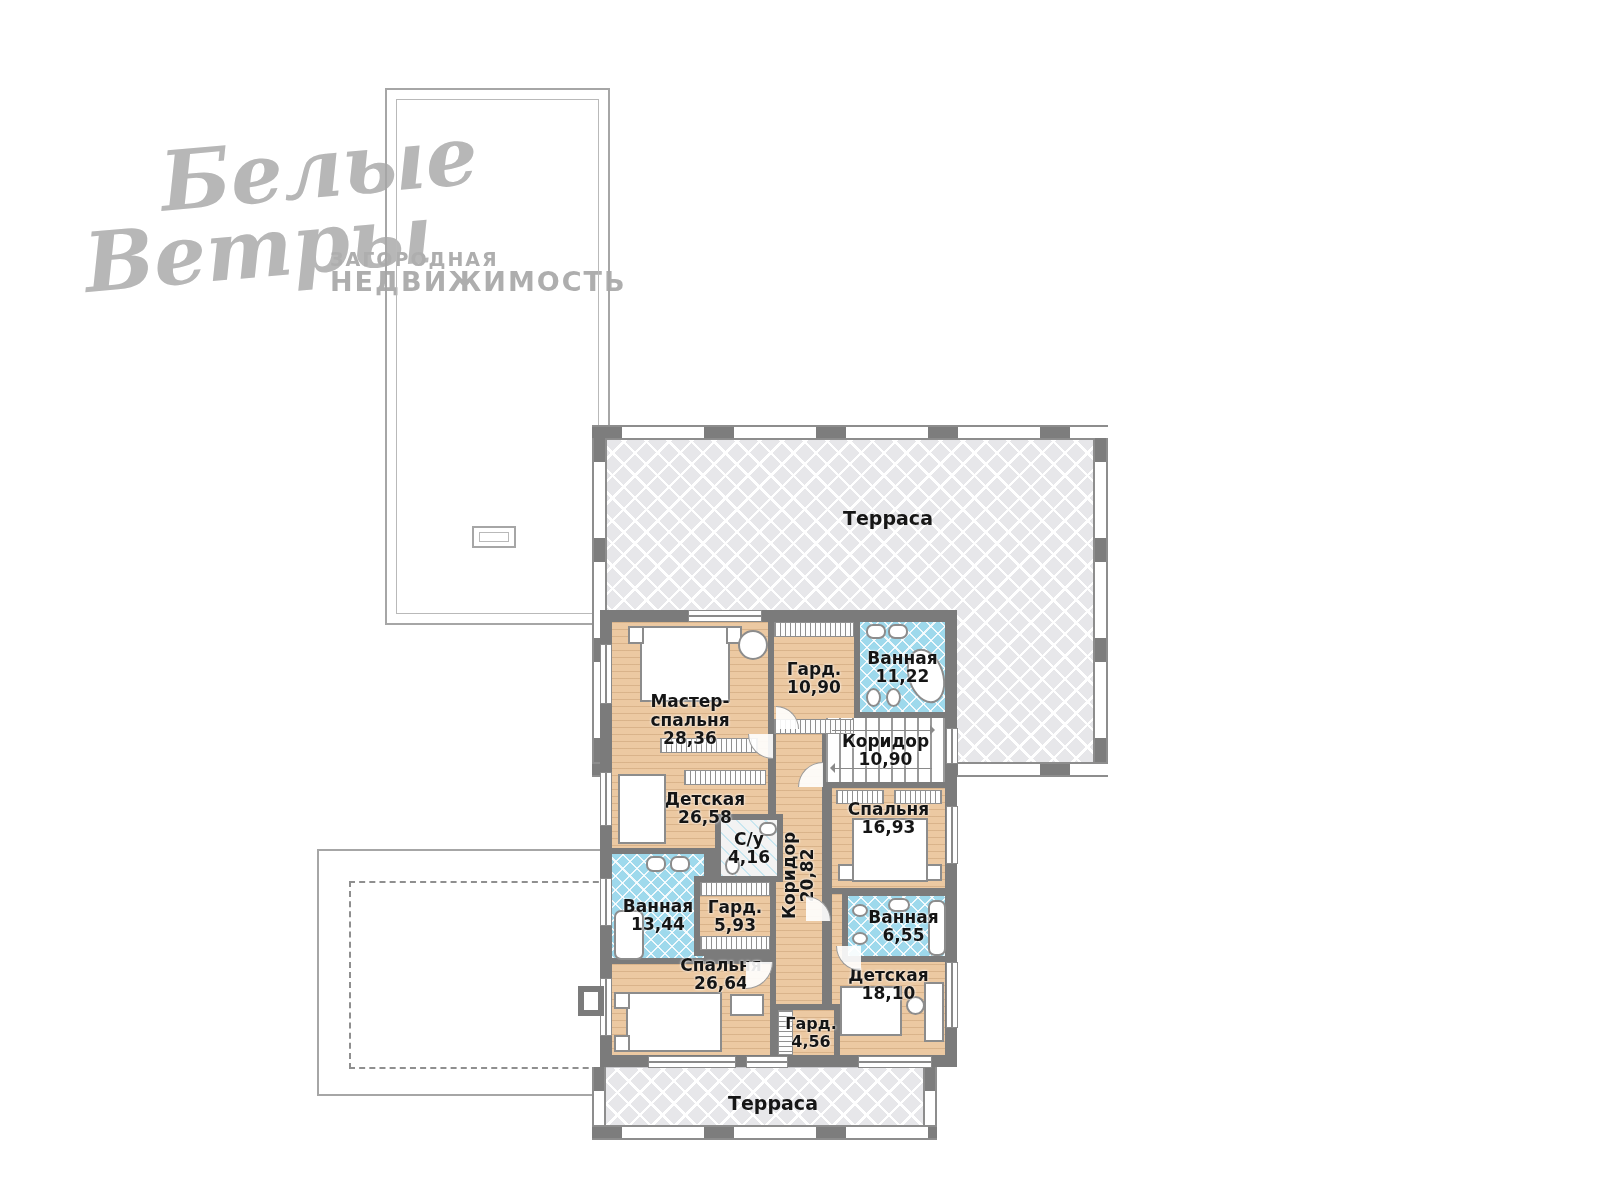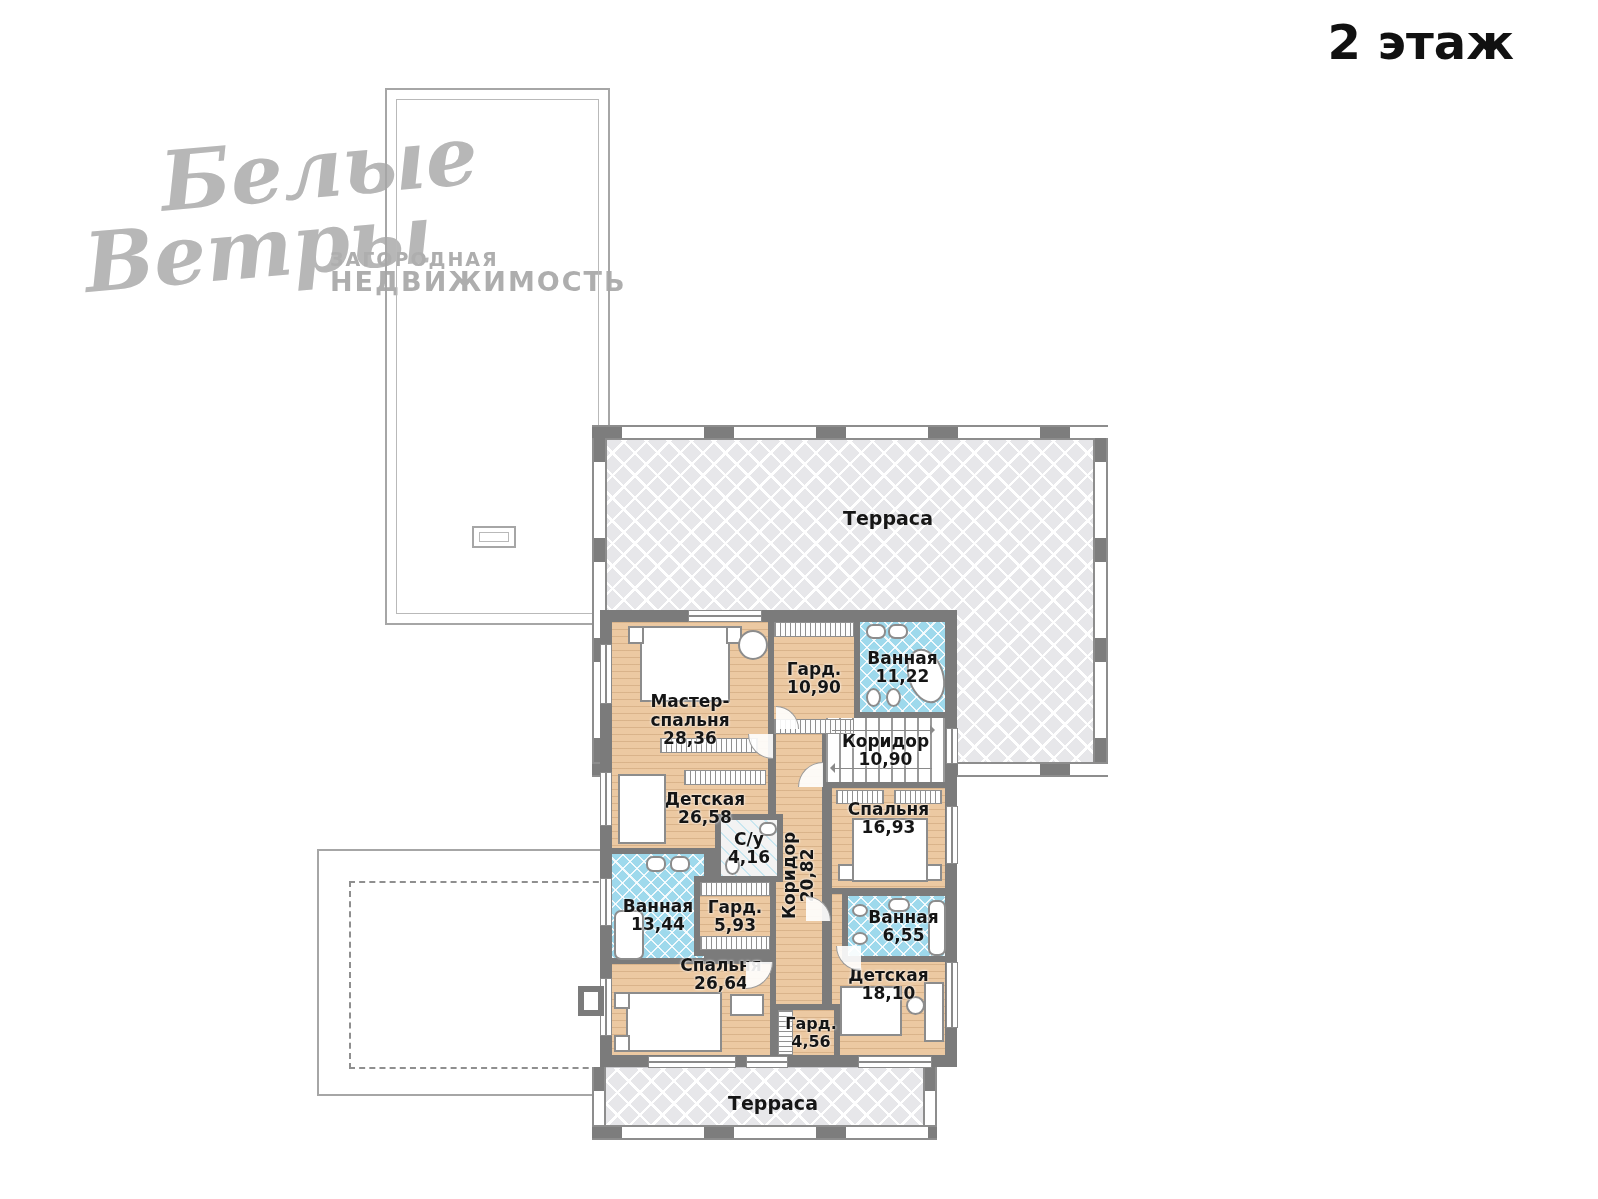--- a/index.html
+++ b/index.html
@@ -65,21 +65,20 @@
   .rnd{border-radius:7px;}
   .arrow-line{position:absolute;border-top:1.5px solid #8a8a8a;z-index:2;}
   .arrow-head{position:absolute;width:0;height:0;border:5px solid transparent;z-index:2;}
   .chimney{position:absolute;background:#fff;border:6px solid #7b7b7b;z-index:4;}
 </style>
 </head>
 <body>
 
 <div id="canvas">
 
-  <div class="page-title">2 этаж</div>
 
   <div class="wm wm-script" style="left:160px;top:120px;font-size:82px;transform:rotate(-5deg);">Белые</div>
   <div class="wm wm-script" style="left:84px;top:200px;font-size:82px;transform:rotate(-5deg);">Ветры</div>
   <div class="wm wm-sub" style="left:330px;top:248px;font-size:19px;">ЗАГОРОДНАЯ</div>
   <div class="wm wm-sub" style="left:330px;top:266px;font-size:27px;">НЕДВИЖИМОСТЬ</div>
 
   <div class="thin-rect" style="left:385px;top:88px;width:221px;height:533px;">
     <div class="thin-rect-inner" style="left:9px;top:9px;right:9px;bottom:9px;"></div>
     <div class="thin-rect" style="left:85px;top:436px;width:40px;height:18px;border-width:2px;">
       <div class="thin-rect-inner" style="left:5px;top:4px;right:5px;bottom:4px;"></div>

